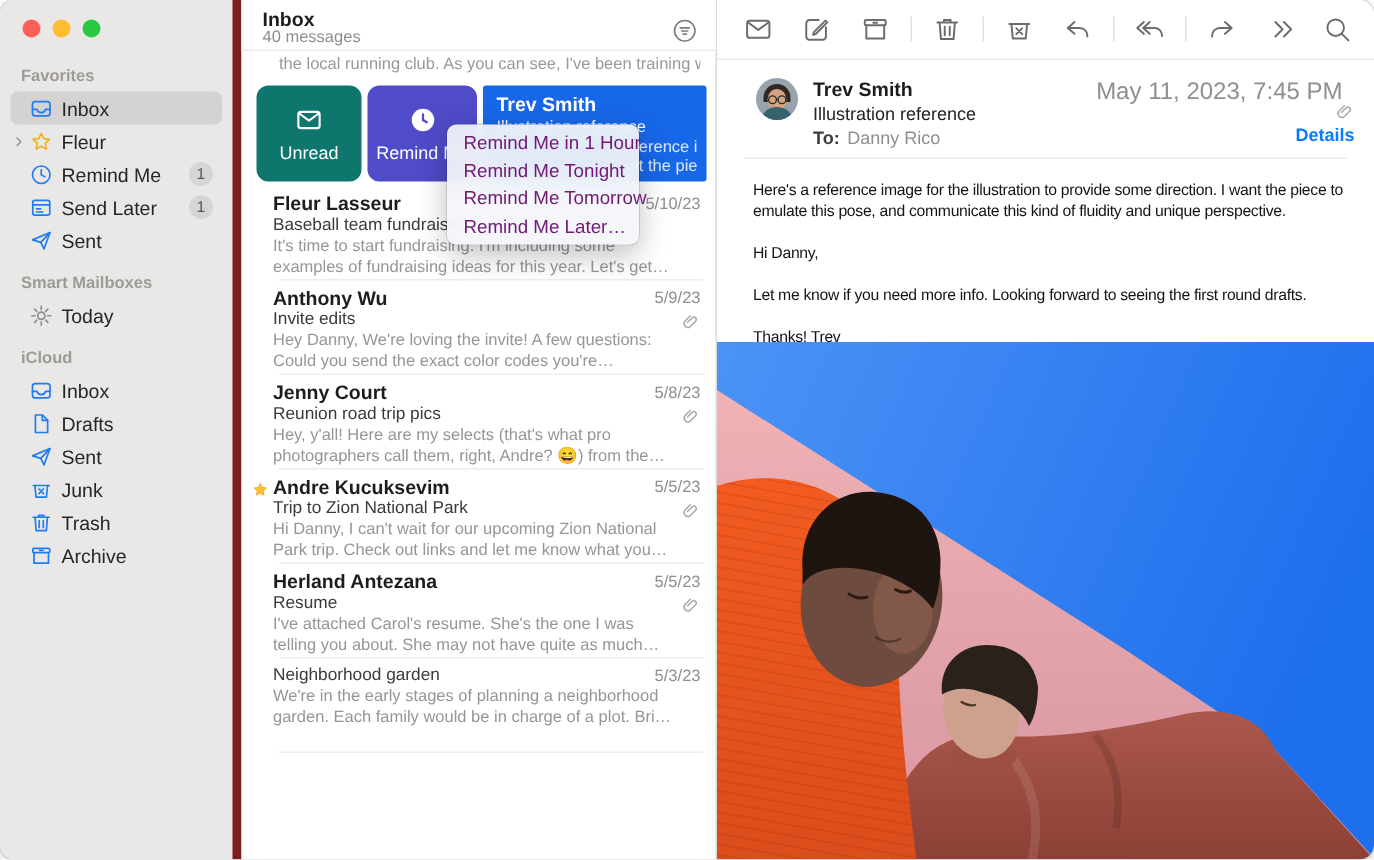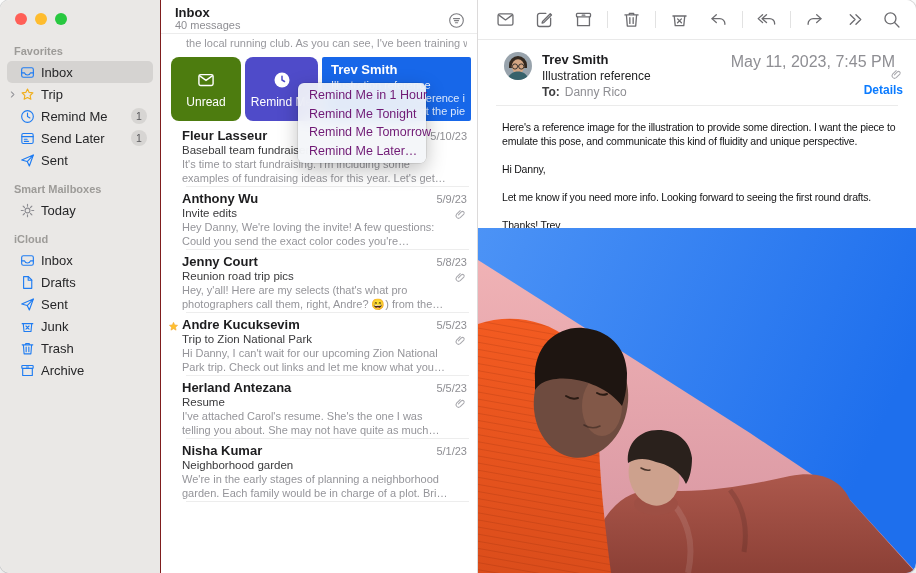--- a/index.html
+++ b/index.html
@@ -3,21 +3,21 @@
 <meta charset="utf-8">
 <style>
   html,body{margin:0;padding:0;background:#fff;}
   *{box-sizing:border-box;}
   .window{position:relative;width:916px;height:573px;border-radius:10px;overflow:hidden;
     background:#fff;box-shadow:0 0 0 1px rgba(0,0,0,.13),0 14px 34px rgba(0,0,0,.16);
     font-family:"Liberation Sans",sans-serif;-webkit-font-smoothing:antialiased;}
   .icon{fill:none;stroke:currentColor;stroke-width:1.6;stroke-linecap:round;stroke-linejoin:round;}
 
   
-  .sidebar{position:absolute;left:0;top:0;width:161px;height:100%;background:#EAE8E6;border-right:1px solid #7f1d1d;}
+  .sidebar{position:absolute;left:0;top:0;width:161px;height:100%;background:#EAE8E6;border-right:6px solid #7f1d1d;}
   .traffic{position:absolute;top:13px;left:15px;display:flex;gap:8px;}
   .tl{width:12px;height:12px;border-radius:50%;padding:0;border:none;}
   .tl-close{background:#FF5F57}.tl-min{background:#FEBC2E}.tl-max{background:#28C840}
   .side-sections{position:absolute;top:40px;left:0;right:0;padding-top:5px;}
   .side-section{margin-bottom:12px;}
   .side-label{margin:0 0 4px 14px;font-size:11px;font-weight:700;color:#9D9B98;}
   .side-item{position:relative;height:22px;margin:0 7px;padding-left:34px;border-radius:5px;
     font-size:13px;color:#262628;display:flex;align-items:center;}
   .side-item.selected{background:#D5D3D1;}
   .sicon{position:absolute;left:12px;top:2.5px;width:17px;height:17px;}
@@ -30,21 +30,21 @@
   .list-pane{position:absolute;left:161px;top:0;width:317px;height:100%;background:#fff;border-right:1px solid #DCDADA;}
   .list-header{position:absolute;top:0;left:0;right:0;height:34px;border-bottom:1px solid #ECECEC;background:#fff;z-index:5;}
   .list-title{position:absolute;left:14px;top:5px;font-size:13px;font-weight:700;color:#1d1d1f;}
   .list-count{position:absolute;left:14px;top:19px;font-size:11px;color:#8E8E93;}
   .filter-btn{position:absolute;right:11px;top:11px;width:19px;height:19px;color:#7C7C80;background:none;border:none;padding:0;}
   .filter-btn svg{width:19px;height:19px;stroke-width:1.4;}
   .list-body{position:absolute;top:34px;left:0;right:0;bottom:0;overflow:hidden;}
   .clipped-line{margin:3px 10px 0 25px;height:15px;font-size:11px;color:#98989D;white-space:nowrap;overflow:hidden;}
   .swipe-row{margin:5px 6px 0 10px;height:64px;display:flex;gap:4px;}
   .swipe-btn{border:none;padding:0;border-radius:8px;display:flex;flex-direction:column;align-items:center;justify-content:center;gap:5px;color:#fff;}
-  .btn-unread{width:70px;background:#4d7c0f;}
+  .btn-unread{width:70px;background:#0f766e;}
   .btn-remind{width:73px;background:#4F4BC9;}
   .swipe-btn .lbl{font-size:12px;white-space:nowrap;}
   .sel-row{flex:1;position:relative;background:#1767E9;color:#fff;border-radius:2px;overflow:hidden;}
   .sel-name{position:absolute;left:9px;top:5px;font-size:13px;font-weight:700;}
   .sel-subject{position:absolute;left:9px;top:22px;font-size:11px;color:rgba(255,255,255,.95);white-space:nowrap;}
   .frag{position:absolute;right:6px;font-size:11px;color:rgba(255,255,255,.85);white-space:nowrap;}
   .frag1{top:35px}.frag2{top:48px}
   .msg-rows{margin-top:3px;}
   .msg-row{position:relative;height:63px;padding:4px 10px 0 21px;}
   .msg-row::after{content:"";position:absolute;left:25px;right:8px;bottom:0;border-bottom:1px solid #EDEDED;}
@@ -189,21 +189,21 @@
     <span class="slabel">Inbox</span>
 
   </div>
             <div class="side-item">
     <svg class="chev icon" viewBox="0 0 24 24">
                 <use href="#sym-chevron"></use>
               </svg>
     <svg class="sicon icon tint-gold" viewBox="0 0 24 24">
                 <use href="#sym-star"></use>
               </svg>
-    <span class="slabel">Trip</span>
+    <span class="slabel">Fleur</span>
 
   </div>
             <div class="side-item">
 
     <svg class="sicon icon tint-blue" viewBox="0 0 24 24">
                 <use href="#sym-clock"></use>
               </svg>
     <span class="slabel">Remind Me</span>
     <span class="sbadge">1</span>
   </div>
@@ -374,22 +374,21 @@
     <div class="m-name">Herland Antezana</div>
     <div class="m-date">5/5/23</div>
     <div class="m-subject">Resume</div>
     <svg class="m-clip icon" viewBox="0 0 24 24">
               <use href="#sym-clip"></use>
             </svg>
     <div class="m-preview">I've attached Carol's resume. She's the one I was telling you about. She may not have quite as much experience as you're lo…</div>
   </div>
           <div class="msg-row">
 
-    <div class="m-name">Nisha Kumar</div>
-    <div class="m-date">5/1/23</div>
+    <div class="m-date">5/3/23</div>
     <div class="m-subject">Neighborhood garden</div>
 
     <div class="m-preview">We're in the early stages of planning a neighborhood garden. Each family would be in charge of a plot. Bring your own wateri…</div>
   </div>
         </div>
     </div>
     <div class="context-menu">
         <div class="menu-item">Remind Me in 1 Hour</div>
         <div class="menu-item">Remind Me Tonight</div>
         <div class="menu-item">Remind Me Tomorrow</div>

